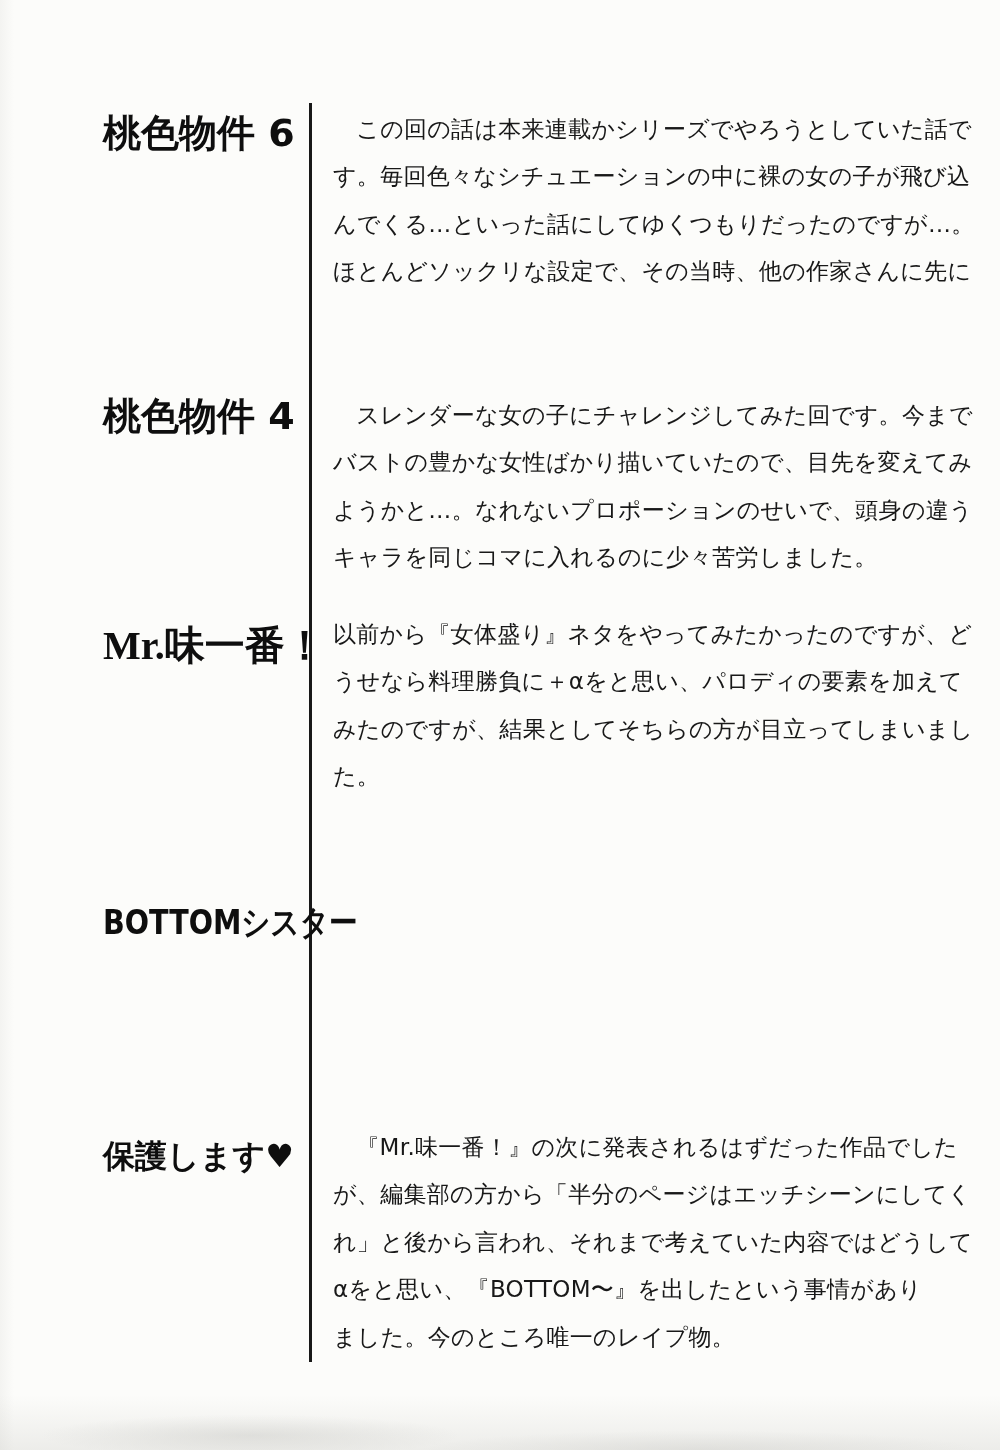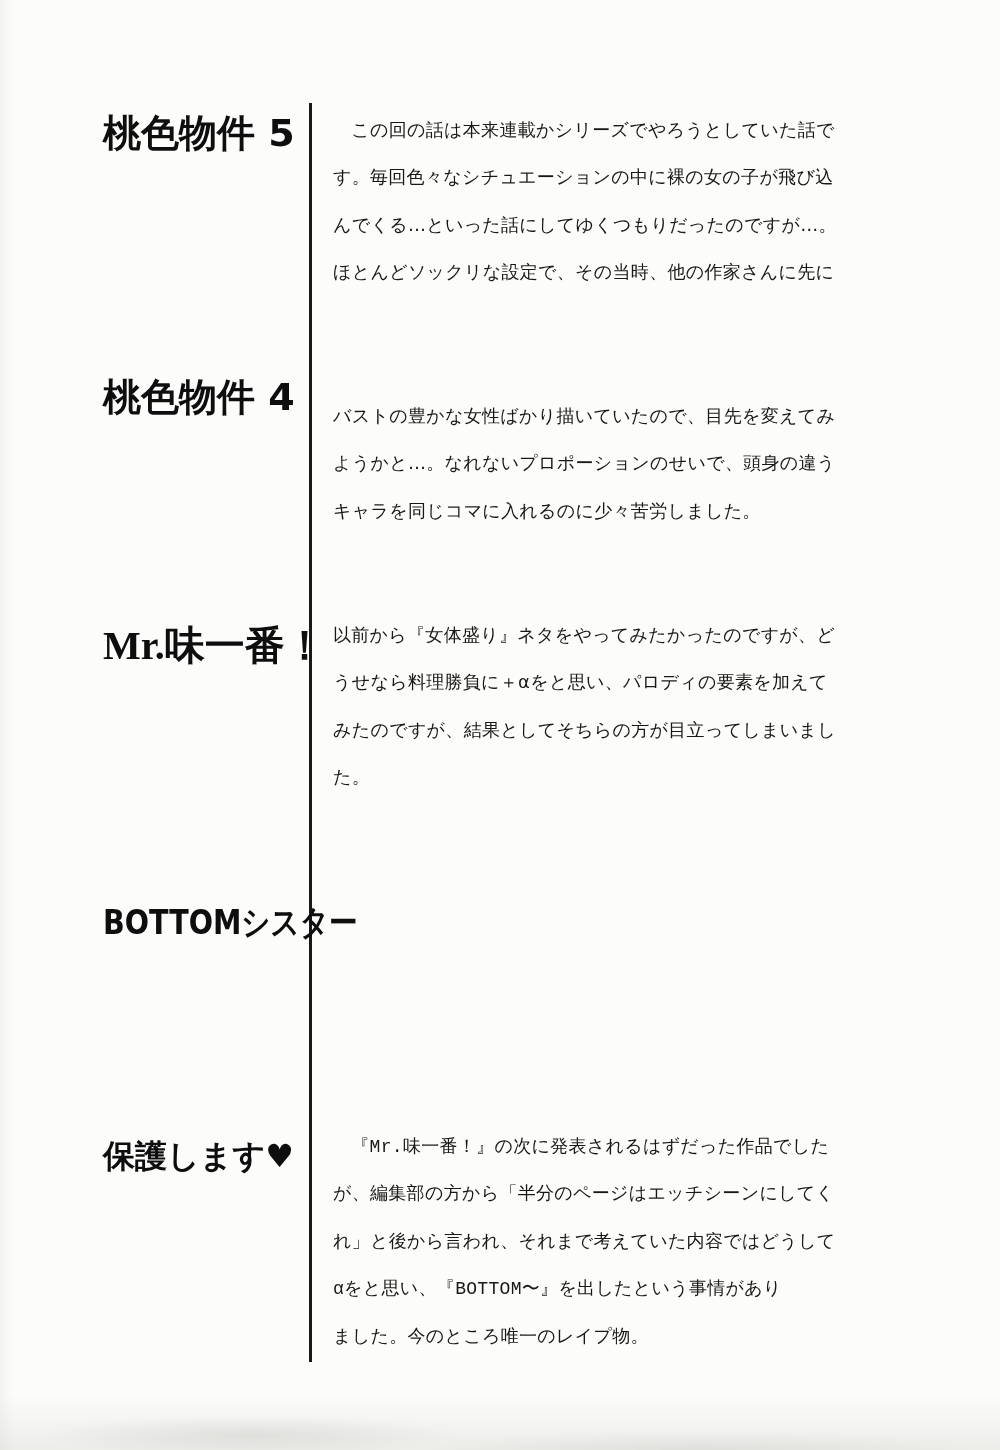--- a/index.html
+++ b/index.html
@@ -43,69 +43,70 @@
   .t-bottom {
     font-size: 34px;
     transform: scaleX(0.84);
     transform-origin: left center;
   }
   .t-hogo { font-size: 32px; }
   .para {
     position: absolute;
     left: 333px;
     width: 600px;
-    font-size: 18px;
+    font-size: 23px;
     color: #181818;
     letter-spacing: 0.3px;
   }
   .para .line {
     height: 47.4px;
     line-height: 47.4px;
     white-space: nowrap;
   }
 </style>
 </head>
 <body>
 
 <div class="page">
 
   <div class="divider"></div>
 
-  <div class="sec-title t-large" style="top: 108px;">桃色物件 5</div>
+  <div class="sec-title t-large" style="top: 108px;">桃色物件 6</div>
 
-  <div class="sec-title t-large" style="top: 372px; text-align: right;">桃色物件 4</div>
+  <div class="sec-title t-large" style="top: 391px; text-align: right;">桃色物件 4</div>
 
   <div class="sec-title t-mr" style="top: 618px; font-family: Liberation Serif, serif;">Mr.味一番！</div>
 
   <div class="sec-title t-bottom" style="top: 900px;">BOTTOMシスター</div>
 
   <div class="sec-title t-hogo" style="top: 1135px;">保護します♥</div>
 
   <div class="para" style="top: 106px;">
       <div class="line">　この回の話は本来連載かシリーズでやろうとしていた話で</div>
       <div class="line">す。毎回色々なシチュエーションの中に裸の女の子が飛び込</div>
       <div class="line">んでくる…といった話にしてゆくつもりだったのですが…。</div>
       <div class="line">ほとんどソックリな設定で、その当時、他の作家さんに先に</div>
     </div>
 
   <div class="para" style="top: 392px;">
+      <div class="line">　スレンダーな女の子にチャレンジしてみた回です。今まで</div>
       <div class="line">バストの豊かな女性ばかり描いていたので、目先を変えてみ</div>
       <div class="line">ようかと…。なれないプロポーションのせいで、頭身の違う</div>
       <div class="line">キャラを同じコマに入れるのに少々苦労しました。</div>
     </div>
 
   <div class="para" style="top: 611px;">
       <div class="line">以前から『女体盛り』ネタをやってみたかったのですが、ど</div>
       <div class="line">うせなら料理勝負に＋αをと思い、パロディの要素を加えて</div>
       <div class="line">みたのですが、結果としてそちらの方が目立ってしまいまし</div>
       <div class="line">た。</div>
     </div>
 
 
-  <div class="para" style="top: 1124px; font-family: Liberation Mono, monospace;">
+  <div class="para" style="top: 1124px;">
       <div class="line">　『Mr.味一番！』の次に発表されるはずだった作品でした</div>
       <div class="line">が、編集部の方から「半分のページはエッチシーンにしてく</div>
       <div class="line">れ」と後から言われ、それまで考えていた内容ではどうして</div>
       <div class="line">αをと思い、『BOTTOM〜』を出したという事情があり</div>
       <div class="line">ました。今のところ唯一のレイプ物。</div>
     </div>
 
 </div>
 
 </body></html>

